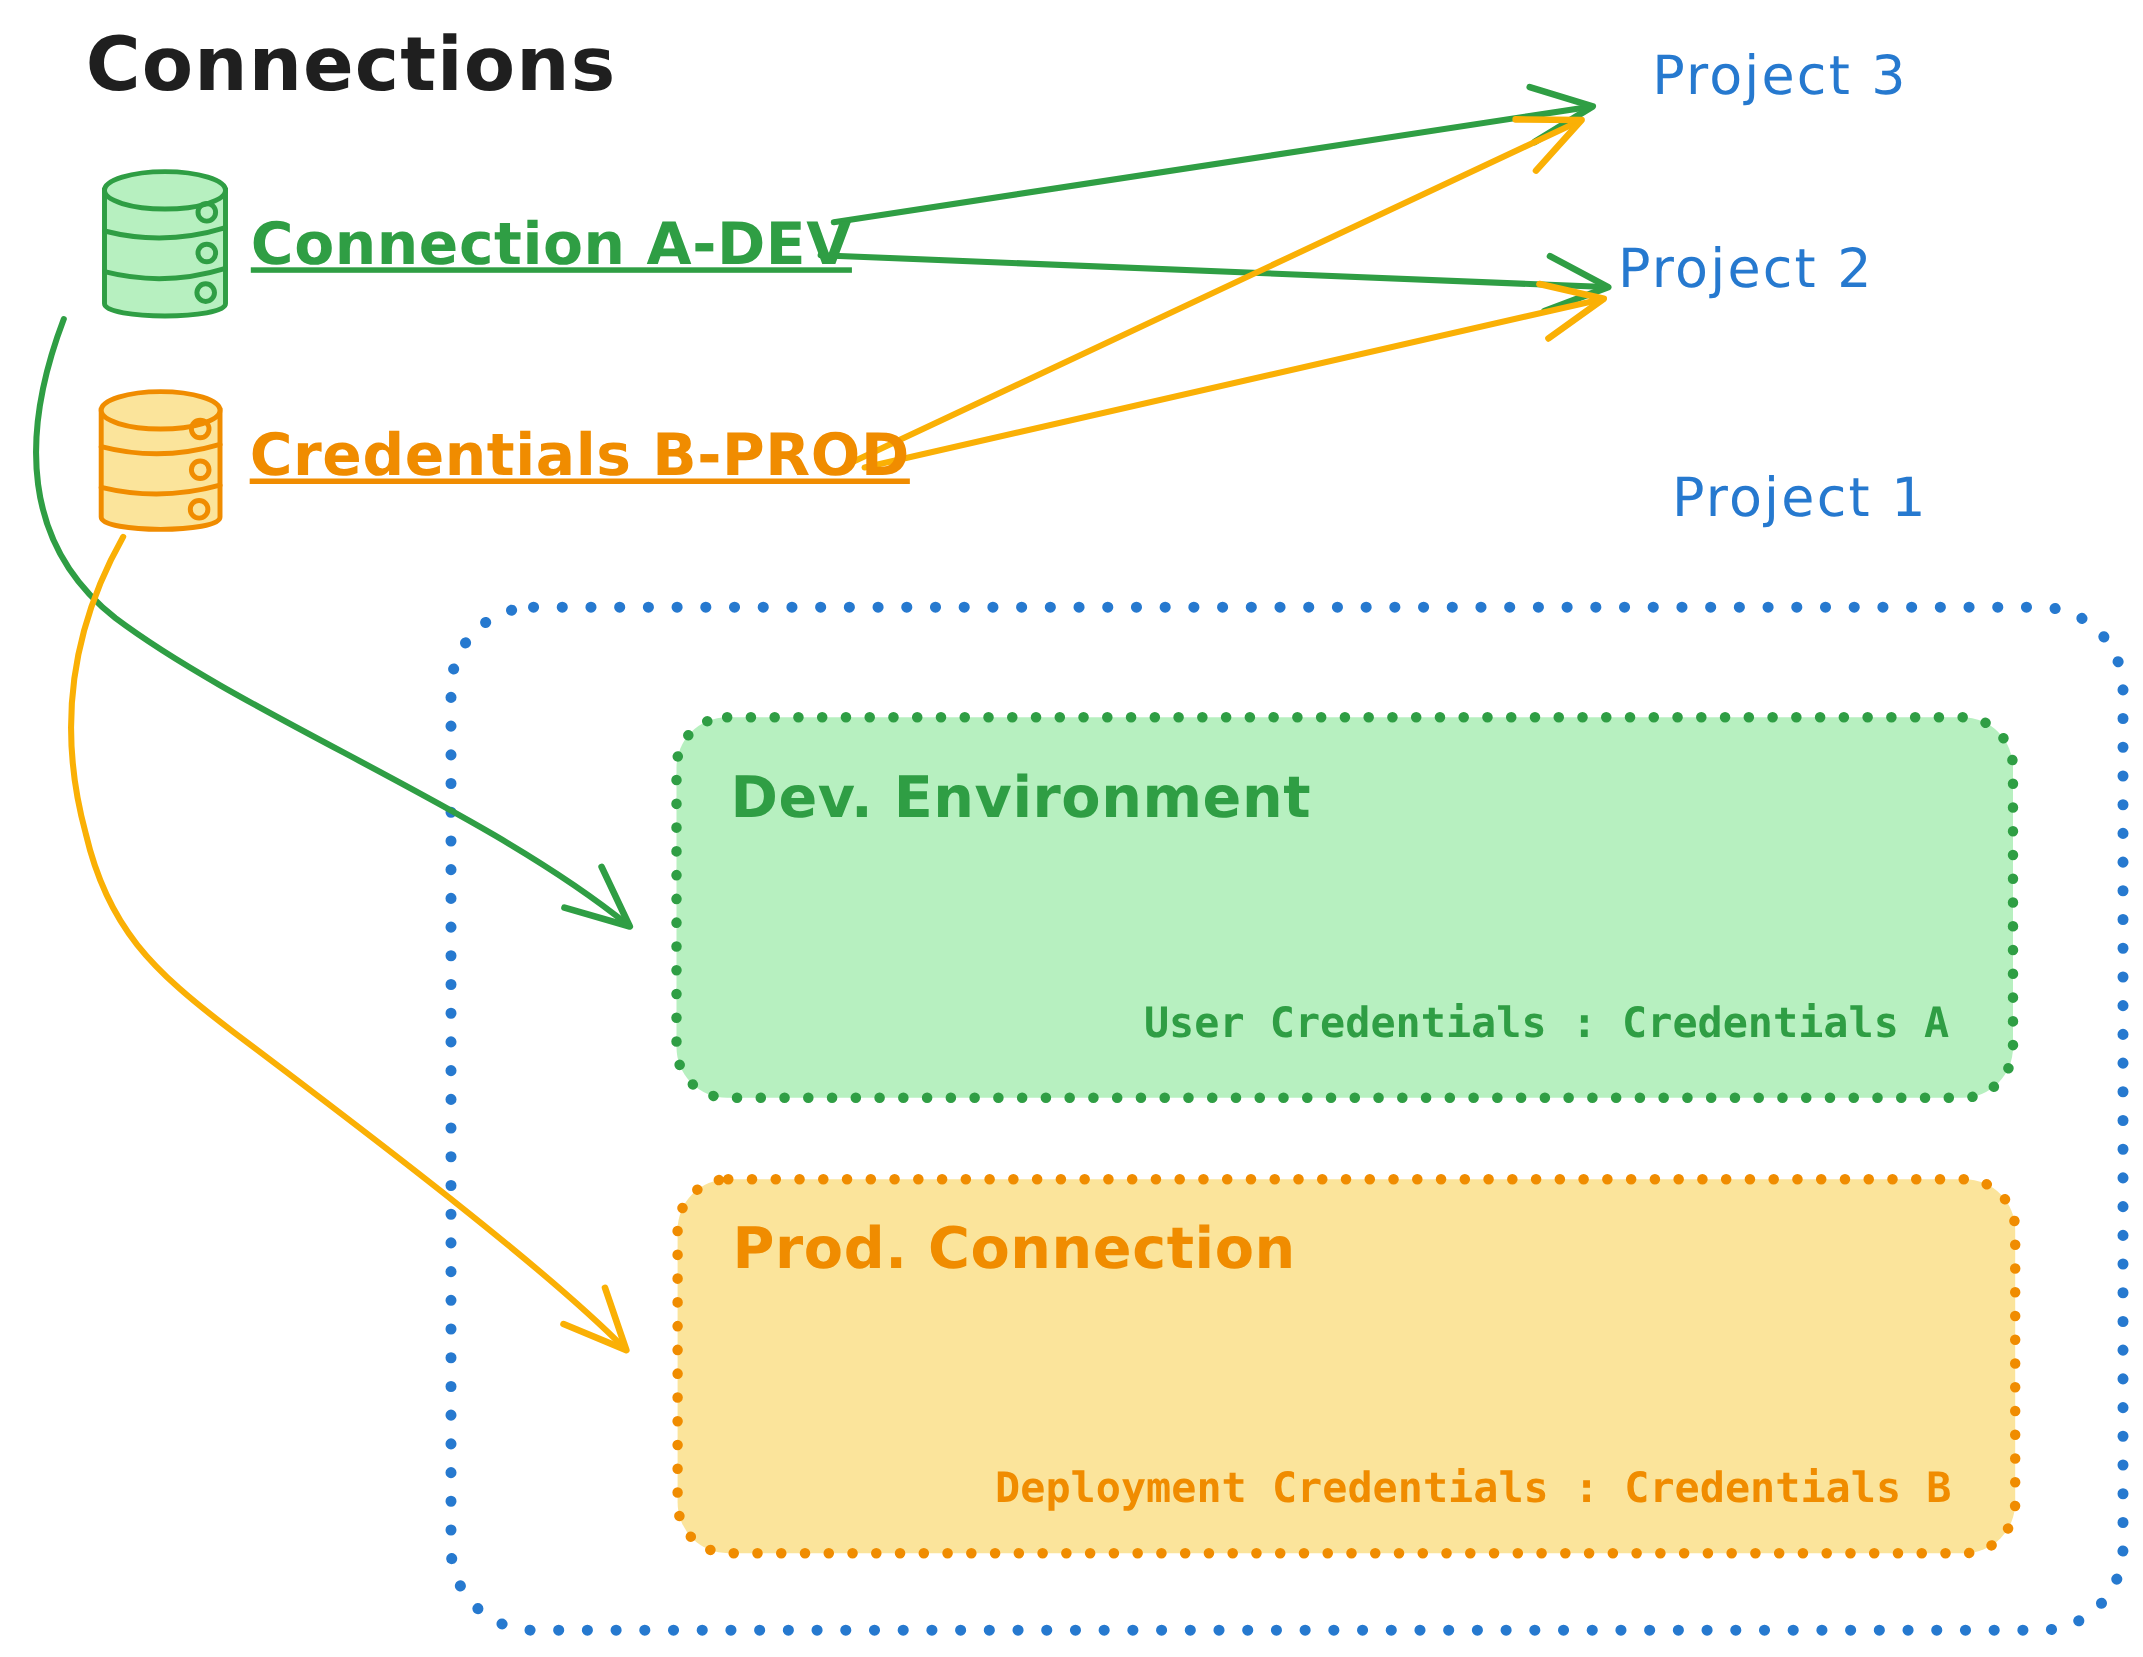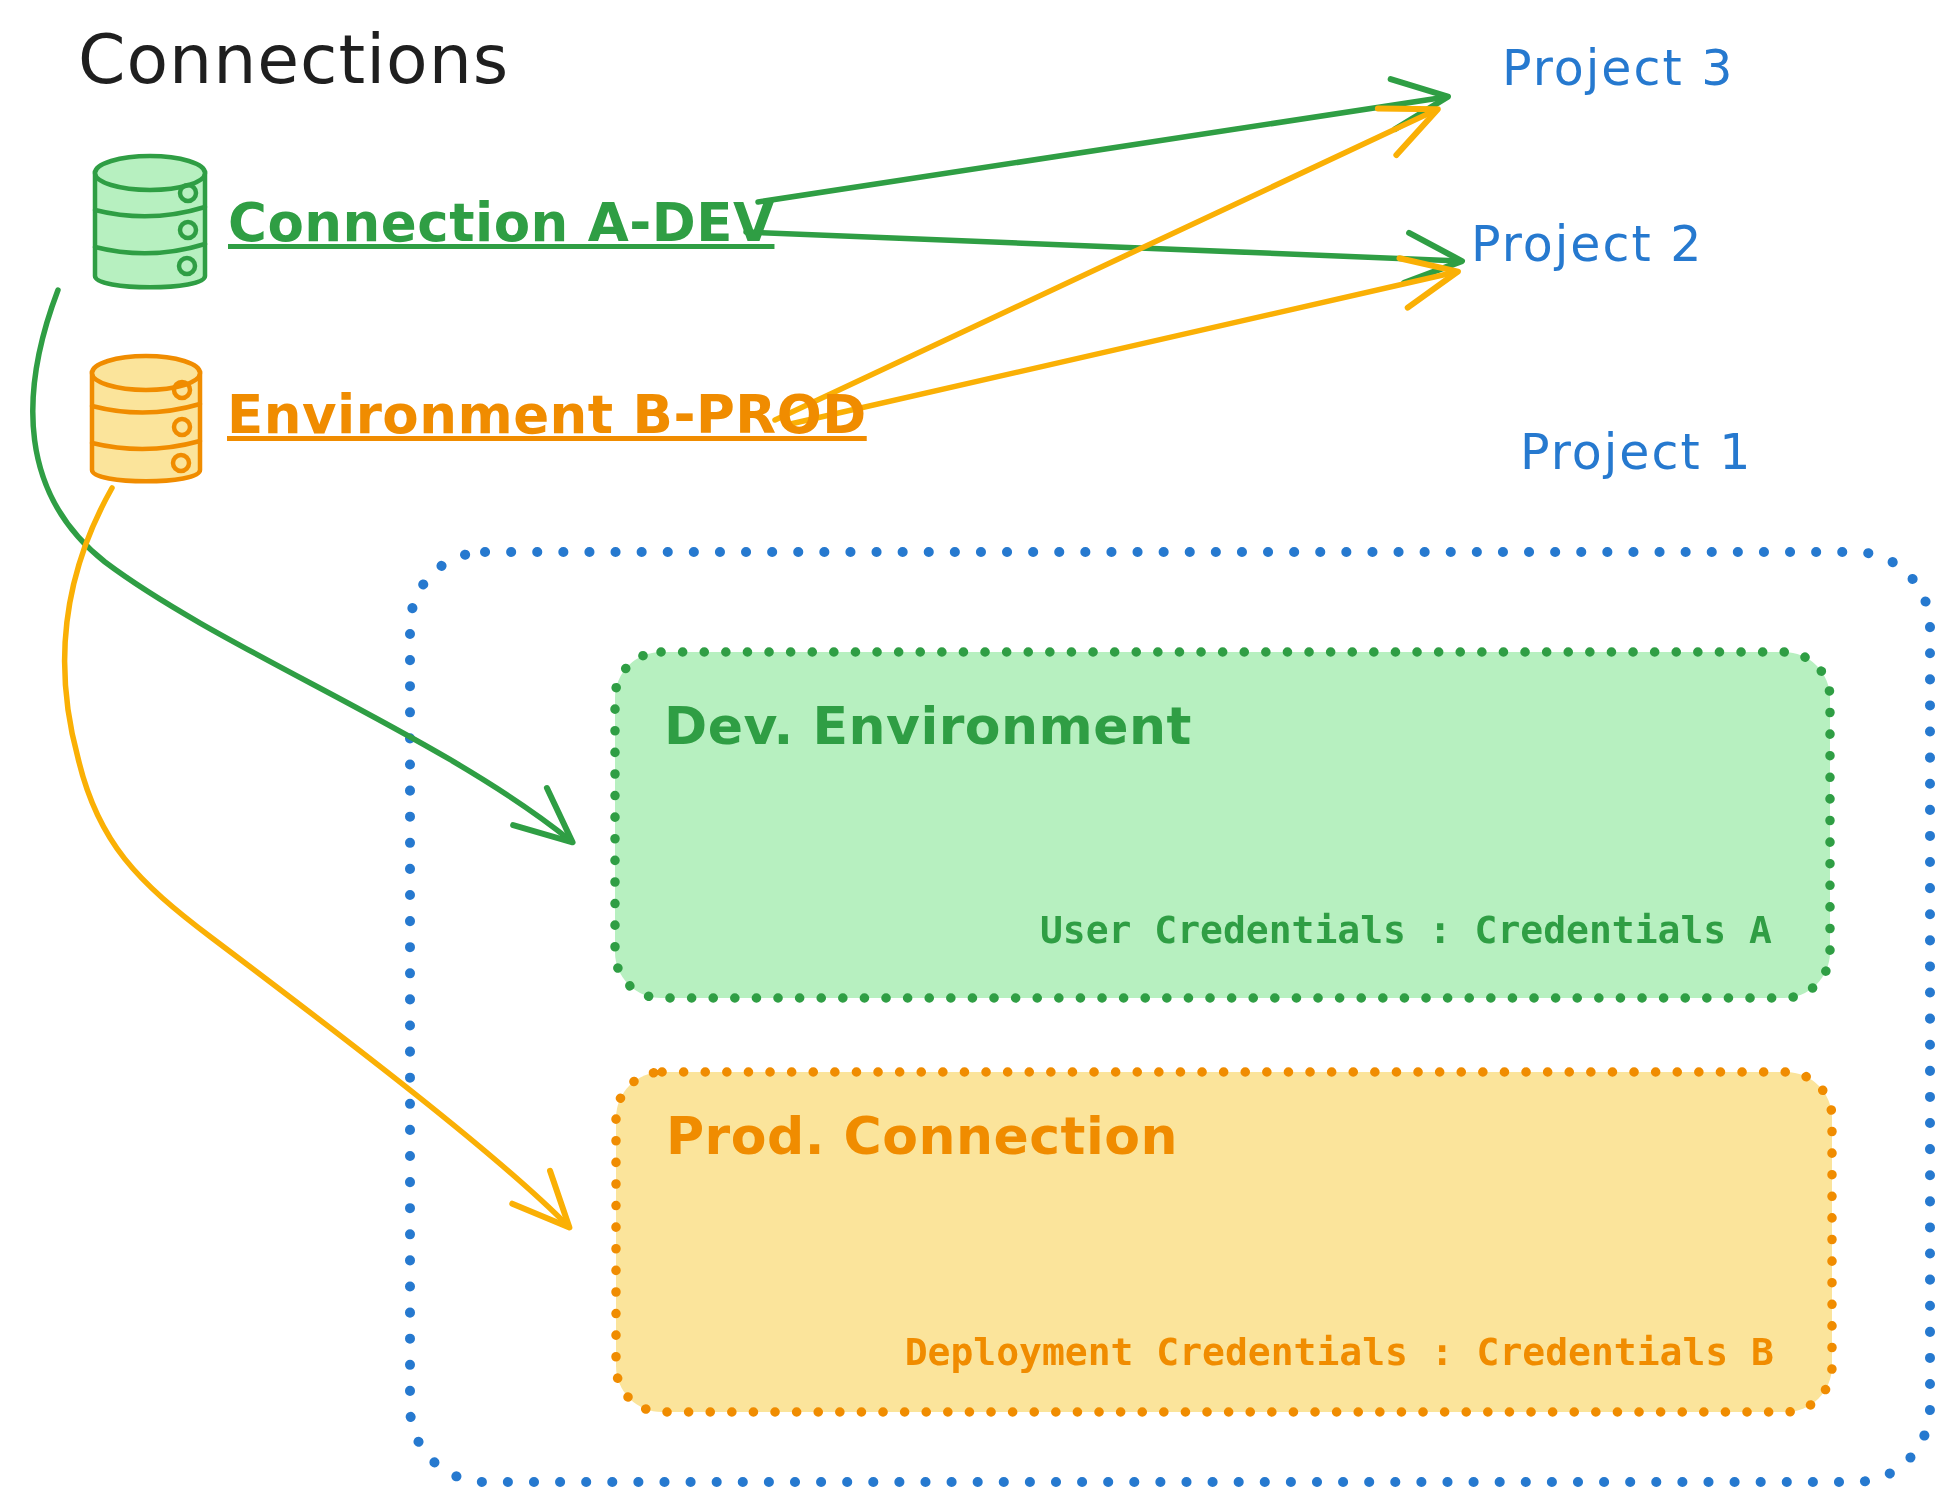--- a/index.html
+++ b/index.html
@@ -8,21 +8,21 @@
     width:1948px;height:1506px;
     background:#ffffff;
     overflow:hidden;
     font-family:"DejaVu Sans", sans-serif;
   }
   #art{position:absolute;left:0;top:0;}
   .txt{position:absolute;white-space:nowrap;}
 
   .title{
     left:78px;top:20px;
-    font-size:68px;font-weight:400;letter-spacing:1px;
+    font-size:68px;font-weight:700;letter-spacing:1px;
     color:var(--c-ink);
   }
   .conn-label{font-size:53px;font-weight:600;letter-spacing:0.5px;text-decoration:underline;}
   .conn-a{left:228px;top:192px;color:var(--c-green);}
   .conn-b{left:227px;top:384px;color:var(--c-orange);}
 
   .project{font-size:49px;font-weight:400;letter-spacing:2px;color:var(--c-blue);}
   .p3{left:1502px;top:40px;}
   .p2{left:1471px;top:216px;}
   .p1{left:1520px;top:424px;}
@@ -104,21 +104,21 @@
       <circle class="cyl stroke-orange nofill" cx="182" cy="390" r="8"></circle>
       <circle class="cyl stroke-orange nofill" cx="182" cy="427" r="8"></circle>
       <circle class="cyl stroke-orange nofill" cx="181" cy="463" r="8"></circle>
     </g>
   </svg>
 
   <div class="txt title">Connections</div>
 
   <div class="txt conn-label conn-a">Connection A-DEV</div>
 
-  <div class="txt conn-label conn-b">Environment B-PROD</div>
+  <div class="txt conn-label conn-b">Credentials B-PROD</div>
 
   <div class="txt project p3">Project 3</div>
 
   <div class="txt project p2">Project 2</div>
 
   <div class="txt project p1">Project 1</div>
 
   <div class="txt env-title dev-title">Dev. Environment</div>
 
   <div class="txt cred dev-cred">User Credentials : Credentials A</div>

